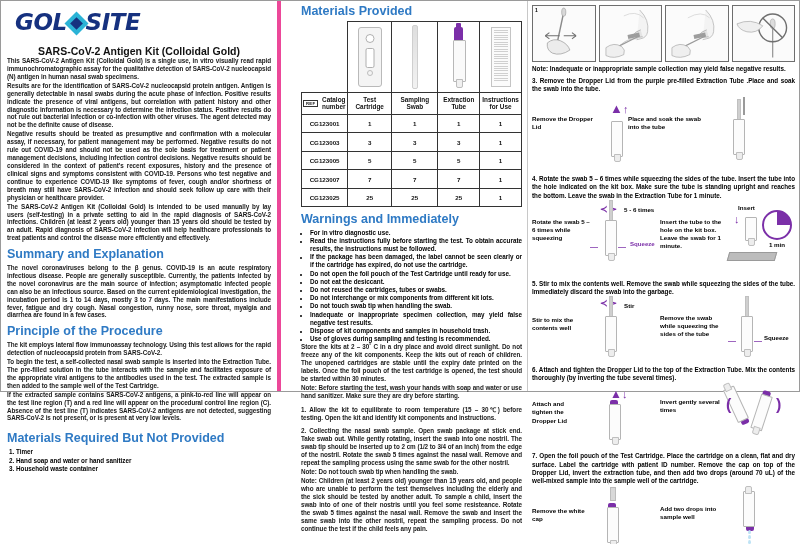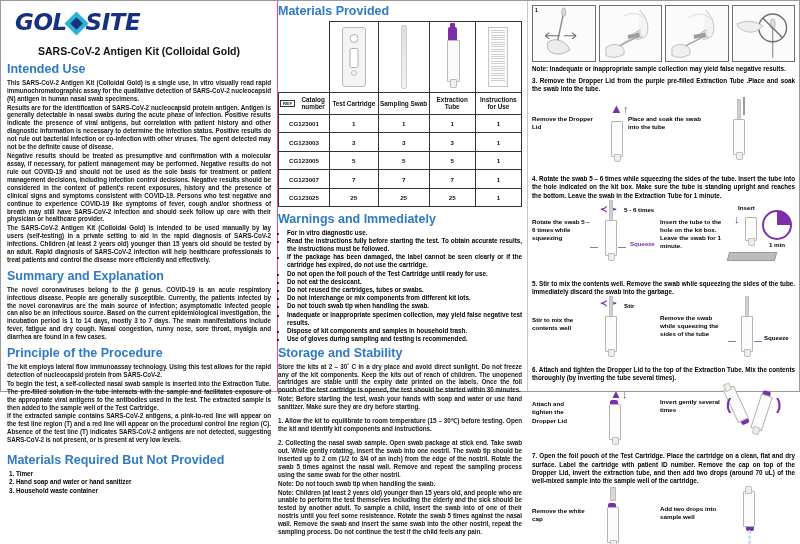--- a/index.html
+++ b/index.html
@@ -11,21 +11,21 @@
   }
   .page{
     width:800px;height:392px;position:relative;
     box-sizing:border-box;
     border:1px solid #9a9a9a;
     background:#fff;
     display:flex;
   }
   .col{box-sizing:border-box;position:relative;}
   .col-left{width:276px;padding:4px 6px 0 6px;}
-  .col-mid{width:250px;padding:2px 5px 0 0;border-left:1px solid #ec4899;}
+  .col-mid{width:250px;padding:2px 5px 0 20px;border-left:4px solid #ec4899;}
   .col-right{width:272px;padding:2px 4px 0 4px;border-left:1px solid #c8c8c8;}
 
   
   .logo-wrap{height:34px;display:flex;align-items:center;padding-left:8px;}
   .logo{
     font-family:"DejaVu Sans", sans-serif;
     font-weight:bold;font-size:23px;letter-spacing:-0.5px;
     color:#16317f;display:inline-flex;align-items:center;
     font-style:italic;
   }
@@ -156,21 +156,20 @@
     <div class="logo-wrap">
       <span class="logo">
         <span>GOL</span>
           <span class="d-diamond"></span>
           <span>SITE</span>
       </span>
     </div>
 
     <div class="doc-title">SARS-CoV-2 Antigen Kit (Colloidal Gold)</div>
 
-    <h2 class="sec">Intended Use</h2>
     <p class="body">This SARS-CoV-2 Antigen Kit (Colloidal Gold) is a single use, in vitro visually read rapid immunochromatographic assay for the qualitative detection of SARS-CoV-2 nucleocapsid (N) antigen in human nasal swab specimens.</p>
     <p class="body">Results are for the identification of SARS-CoV-2 nucleocapsid protein antigen. Antigen is generally detectable in nasal swabs during the acute phase of infection. Positive results indicate the presence of viral antigens, but correlation with patient history and other diagnostic information is necessary to determine the infection status. Positive results do not rule out bacterial infection or co-infection with other viruses. The agent detected may not be the definite cause of disease.</p>
     <p class="body">Negative results should be treated as presumptive and confirmation with a molecular assay, if necessary, for patient management may be performed. Negative results do not rule out COVID-19 and should not be used as the sole basis for treatment or patient management decisions, including infection control decisions. Negative results should be considered in the context of patient's recent exposures, history and the presence of clinical signs and symptoms consistent with COVID-19. Persons who test negative and continue to experience COVID-19 like symptoms of fever, cough and/or shortness of breath may still have SARS-CoV-2 infection and should seek follow up care with their physician or healthcare provider.</p>
     <p class="body">The SARS-CoV-2 Antigen Kit (Colloidal Gold) is intended to be used manually by lay users (self-testing) in a private setting to aid in the rapid diagnosis of SARS-CoV-2 infections. Children (at least 2 years old) younger than 15 years old should be tested by an adult. Rapid diagnosis of SARS-CoV-2 infection will help healthcare professionals to treat patients and control the disease more efficiently and effectively.</p>
 
     <h2 class="sec">Summary and Explanation</h2>
     <p class="body">The novel coronaviruses belong to the β genus. COVID-19 is an acute respiratory infectious disease. People are generally susceptible. Currently, the patients infected by the novel coronavirus are the main source of infection; asymptomatic infected people can also be an infectious source. Based on the current epidemiological investigation, the incubation period is 1 to 14 days, mostly 3 to 7 days. The main manifestations include fever, fatigue and dry cough. Nasal congestion, runny nose, sore throat, myalgia and diarrhea are found in a few cases.</p>
 
     <h2 class="sec">Principle of the Procedure</h2>
     <p class="body">The kit employs lateral flow immunoassay technology. Using this test allows for the rapid detection of nucleocapsid protein from SARS-CoV-2.</p>
@@ -310,21 +309,20 @@
       <li>Do not open the foil pouch of the Test Cartridge until ready for use.</li>
       <li>Do not eat the desiccant.</li>
       <li>Do not reused the cartridges, tubes or swabs.</li>
       <li>Do not interchange or mix components from different kit lots.</li>
       <li>Do not touch swab tip when handling the swab.</li>
       <li>Inadequate or inappropriate specimen collection, may yield false negative test results.</li>
       <li>Dispose of kit components and samples in household trash.</li>
       <li>Use of gloves during sampling and testing is recommended.</li>
     </ul>
 
-    <h2 class="sec tight">Storage and Stability</h2>
     <p class="body">Store the kits at 2 – 30˚ C in a dry place and avoid direct sunlight. Do not freeze any of the kit components. Keep the kits out of reach of children. The unopened cartridges are stable until the expiry date printed on the labels. Once the foil pouch of the test cartridge is opened, the test should be started within 30 minutes.</p>
 
     <p class="body">Note: Before starting the test, wash your hands with soap and water or use hand sanitizer. Make sure they are dry before starting.</p>
     <p class="body" style="margin-top:6px">1. Allow the kit to equilibrate to room temperature (15 – 30℃) before testing. Open the kit and identify kit components and instructions.</p>
     <p class="body" style="margin-top:6px">2. Collecting the nasal swab sample. Open swab package at stick end. Take swab out. While gently rotating, insert the swab into one nostril. The swab tip should be inserted up to 2 cm (1/2 to 3/4 of an inch) from the edge of the nostril. Rotate the swab 5 times against the nasal wall. Remove and repeat the sampling process using the same swab for the other nostril.</p>
     <p class="body">Note: Do not touch swab tip when handling the swab.</p>
     <p class="body">Note: Children (at least 2 years old) younger than 15 years old, and people who are unable to perform the test themselves including the elderly and the sick should be tested by another adult. To sample a child, insert the swab into of one of their nostris until you feel some resisteance. Rotate the swab 5 times against the nasal wall. Remove the swab and insert the same swab into the other nostril, repeat the sampling process. Do not continue the test if the child feels any pain.</p>
   </div>
 
   <div class="col col-right">

